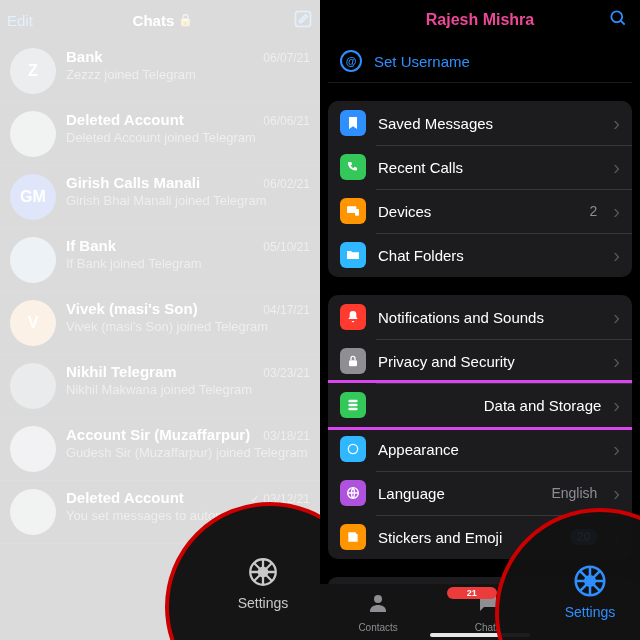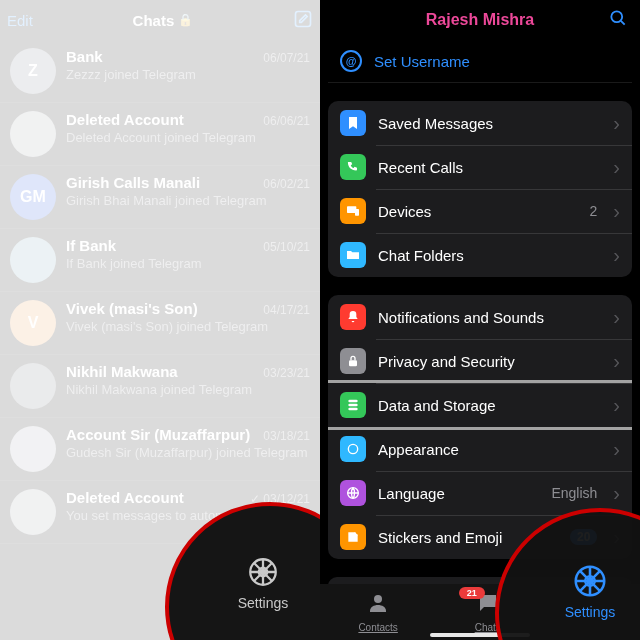--- a/index.html
+++ b/index.html
@@ -40,28 +40,28 @@
   .group { background: #1c1c1e; border-radius: 10px; margin-bottom: 18px; overflow: hidden; }
   .s-row { display: flex; align-items: center; padding: 9px 12px; gap: 12px; position: relative; }
   .s-row + .s-row::before { content: ""; position: absolute; left: 48px; right: 0; top: 0; height: 1px; background: rgba(255,255,255,0.12); }
   .s-ico { width: 26px; height: 26px; border-radius: 6px; display: flex; align-items: center; justify-content: center; flex-shrink: 0; }
   .s-ico svg { width: 16px; height: 16px; fill: #fff; }
   .s-label { color: #fff; font-size: 15px; flex: 1; }
   .s-trail { color: #8e8e93; font-size: 14px; margin-right: 4px; }
   .s-badge { background: #2f8fff; color: #fff; border-radius: 10px; padding: 1px 7px; font-size: 12px; font-weight: 600; margin-right: 4px; }
   .s-chev { color: #56565a; font-size: 20px; line-height: 1; }
 
-  .highlight-red { border: 3px solid #a3a3a3; margin: -3px; position: relative; z-index: 4; }
+  .highlight-red { border: 3px solid #d946ef; margin: -3px; position: relative; z-index: 4; text-align: right; }
 
   
   .r-tabbar { position: absolute; bottom: 0; left: 0; right: 0; height: 56px; background: #141414; display: flex; justify-content: space-around; align-items: center; z-index: 6; }
   .r-tab { text-align: center; color: #8e8e93; position: relative; }
   .r-tab svg { width: 24px; height: 24px; fill: #8e8e93; }
-  .r-tab .tlabel { font-size: 10px; margin-top: 3px; text-decoration: underline; }
-  .r-tab .tbadge { position: absolute; top: -4px; right: 16px; background: #eb3b3b; color: #fff; font-size: 9px; font-weight: 700; padding: 1px 8px; border-radius: 8px; }
+  .r-tab .tlabel { font-size: 10px; margin-top: 3px; }
+  .r-tab .tbadge { position: absolute; top: -4px; right: 4px; background: #eb3b3b; color: #fff; font-size: 9px; font-weight: 700; padding: 1px 20px; border-radius: 8px; }
   .home-ind { position: absolute; bottom: 3px; left: 50%; transform: translateX(-50%); width: 100px; height: 4px; background: #fff; border-radius: 3px; opacity: .9; }
 
   
   .right-circle { position: absolute; width: 210px; height: 210px; border-radius: 50%; bottom: -78px; right: -65px; z-index: 10; border: 4px solid #c00; background: rgba(18,18,18,0.95); display: flex; align-items: center; justify-content: center; }
   .right-circle .tab-item { text-align: center; color: #2f8fff; transform: translate(-10px,-22px); }
   .gear-blue svg { width: 38px; height: 38px; stroke: #2f8fff; fill: none; stroke-width: 1.6; }
   .right-circle .tab-label { font-size: 14px; margin-top: 0; }
 </style>
 </head>
 <body>
@@ -128,21 +128,21 @@
             <span class="chat-name">Vivek (masi's Son)</span>
             <span class="chat-date">04/17/21</span>
           </div>
           <div class="chat-sub">Vivek (masi's Son) joined Telegram</div>
         </div>
       </div>
       <div class="chat-row">
         <div class="avatar" style="background:#6b6f78"></div>
         <div class="chat-body">
           <div class="chat-top">
-            <span class="chat-name">Nikhil Makwana</span>
+            <span class="chat-name">Nikhil Telegram</span>
             <span class="chat-date">03/23/21</span>
           </div>
           <div class="chat-sub">Nikhil Makwana joined Telegram</div>
         </div>
       </div>
       <div class="chat-row">
         <div class="avatar" style="background:#a0a5ad"></div>
         <div class="chat-body">
           <div class="chat-top">
             <span class="chat-name">Account Sir (Muzaffarpur)</span>

